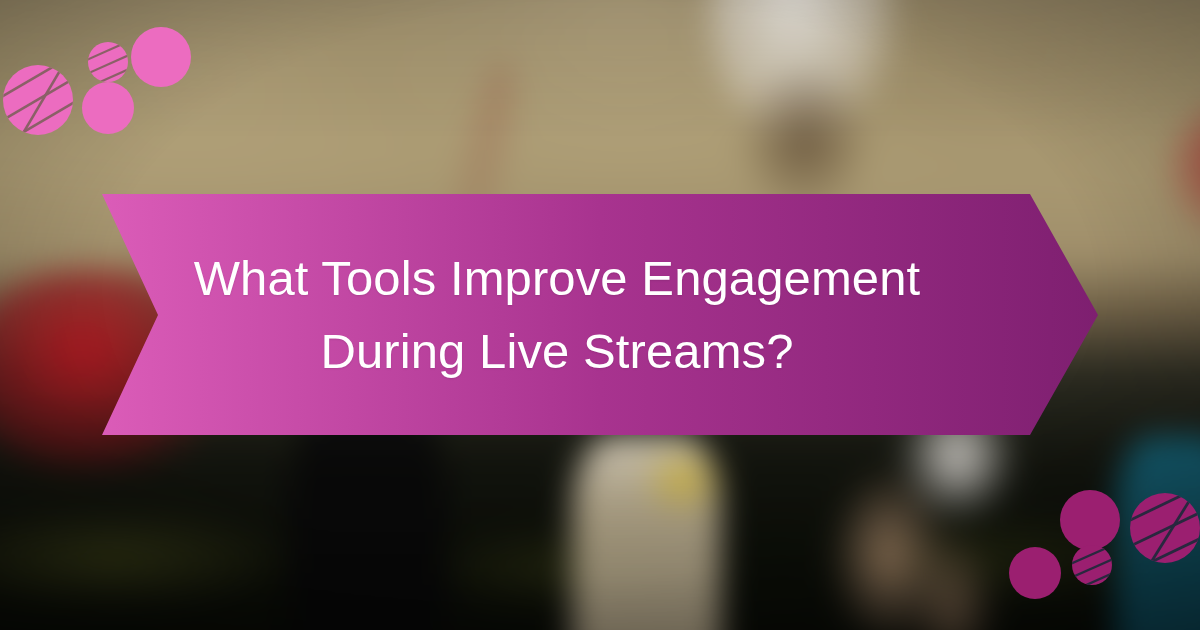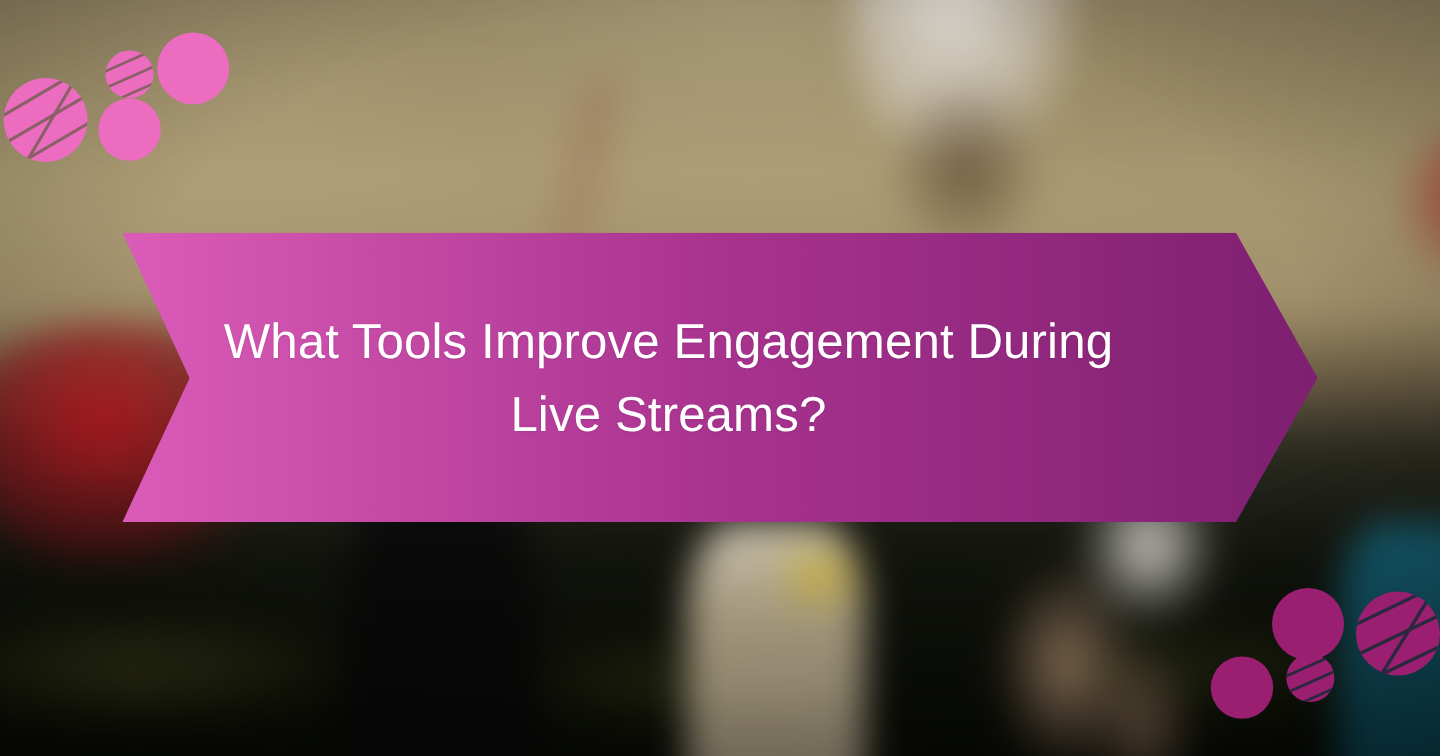--- a/index.html
+++ b/index.html
@@ -182,21 +182,21 @@
     width:890px;
     height:241px;
     display:flex;
     align-items:center;
     justify-content:center;
     padding:0 46px 0 66px;
   }
   .banner-text h1 {
     color:#ffffff;
     font-family:"Liberation Sans", sans-serif;
-    font-size:41px;
+    font-size:49px;
     font-weight:400;
     line-height:1.48;
     letter-spacing:.1px;
     text-align:center;
     text-shadow:0 1px 2px rgba(0,0,0,.10);
   }
 </style>
 </head>
 <body>
 

